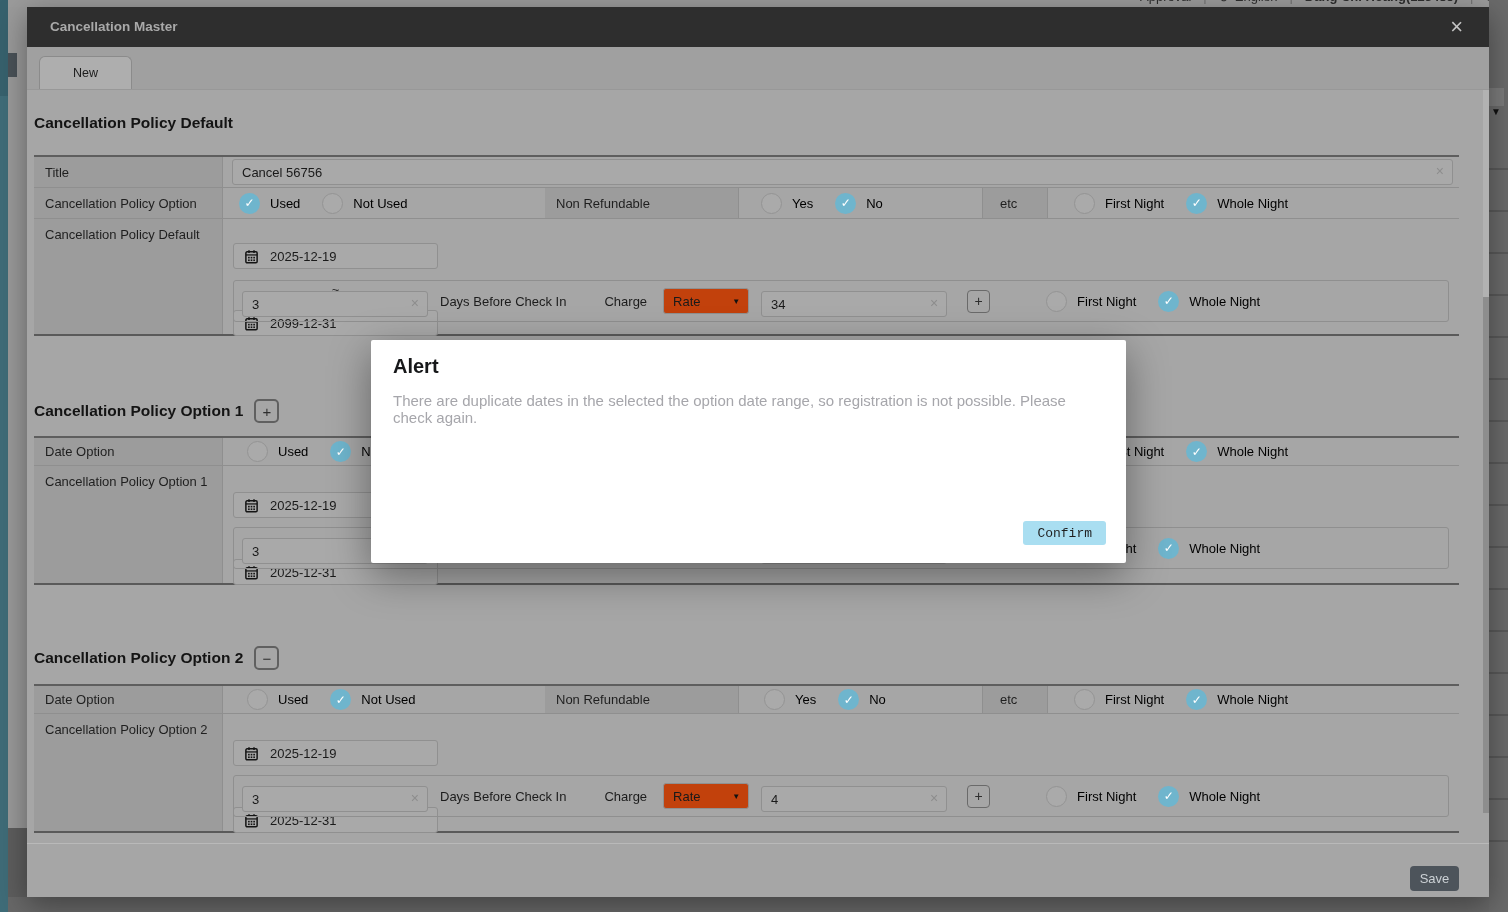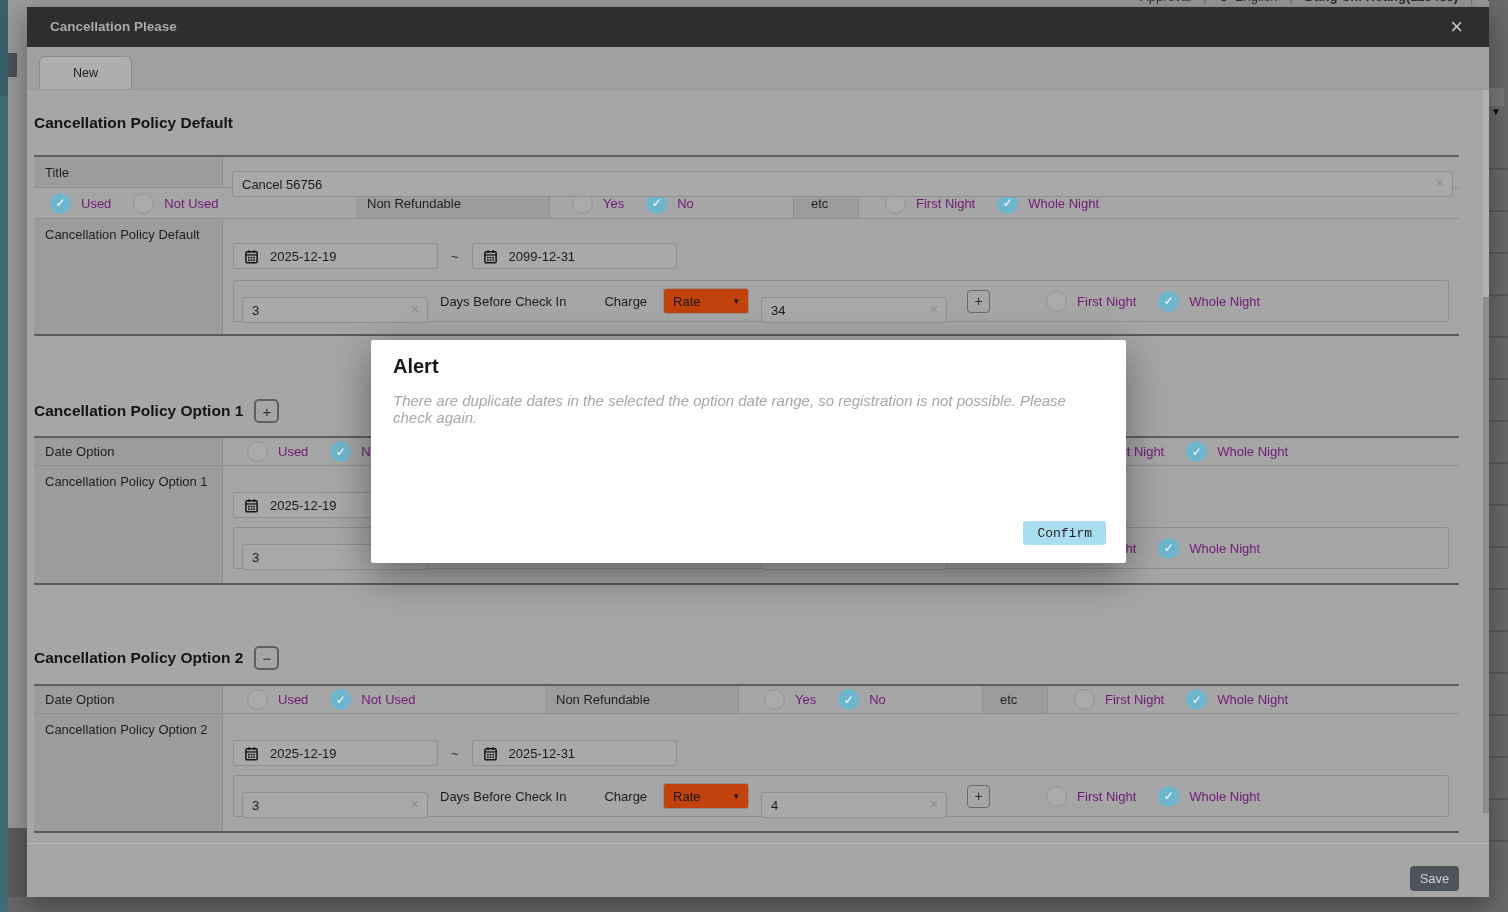--- a/index.html
+++ b/index.html
@@ -61,31 +61,31 @@
   .cell-yesno { width:244px; padding-left:22px; }
   .cell-etc { width:66px; background:#9c9c9c; border-left:1px solid #8f8f8f; margin-left:-1px;
               border-right:1px solid #8f8f8f; padding-left:17px; font-size:13px; color:#1f1f1f; }
   .cell-night { flex:1; padding-left:26px; }
 
   .rgroup { display:flex; align-items:center; }
   .radio { width:21px; height:21px; border-radius:50%; display:inline-flex; align-items:center;
            justify-content:center; font-size:12px; flex:0 0 auto; }
   .radio.sel { background:#6fb5cd; color:#fff; }
   .radio.unsel { border:1.5px solid #949494; background:rgba(255,255,255,.05); color:transparent; }
-  .rlabel { font-size:13px; color:#701a75; margin:0 22px 0 10px; }
+  .rlabel { font-size:13px; color:#000000; margin:0 22px 0 10px; }
   .rlabel:last-child { margin-right:0; }
 
-  .text-input { position:relative; height:20px;margin-top:12px; }
+  .text-input { position:relative; height:20px; }
   .text-input input { width:100%; height:26px; background:#a9a9a9; border:1px solid #909090; border-radius:3px;
                       padding:0 24px 0 9px; font-size:13px; color:#1a1a1a; font-family:inherit; outline:none; }
   .clear-x { position:absolute; right:9px; top:4px; font-size:14px; color:#8d8d8d; cursor:pointer; line-height:17px; }
   .title-input { position:absolute; left:9px; top:2px; width:1221px; }
 
   .tall-content { flex:1; position:relative; }
-  .date-row { position:absolute; left:10px; display:flex; align-items:center; gap:13px; }
+  .date-row { position:absolute; left:10px; display:flex; align-items:center; gap:13px;flex-direction:column; }
   .date-input { width:205px; height:26px; background:#a9a9a9; border:1px solid #909090; border-radius:3px;
                 display:flex; align-items:center; gap:11px; padding-left:10px; font-size:13px; color:#1a1a1a; cursor:pointer; }
   .tilde { font-size:13px; color:#2a2a2a; }
 
   .charge-box { position:absolute; left:10px; width:1216px; height:42px; border:1px solid #8f8f8f; border-radius:3px;
                 display:flex; align-items:center; padding:0 8px; }
   .num-input { width:186px; }
   .inline-label { font-size:13px; color:#1c1c1c;text-align:right; }
   .lbl-days { margin-left:12px; }
   .lbl-charge { margin-left:38px; }
@@ -103,21 +103,21 @@
   .save-btn { position:absolute; right:30px; top:776px; width:49px; height:25px; background:#4d545b;
               border:none; border-radius:4px; color:#ccd1d5; font-size:13px; cursor:pointer; font-family:inherit; }
 
   .scrollbar { position:absolute; left:1456px; top:0; width:6px; height:723px; background:#8d8d8d; }
   .scrollbar .thumb { position:absolute; left:0; top:0; width:6px; height:207px; background:#b2b2b2; }
 
   
   .alert { position:absolute; left:371px; top:340px; width:755px; height:223px; background:#ffffff;
            border-radius:2px; box-shadow:0 12px 42px rgba(0,0,0,.4); z-index:60; }
   .alert-title { position:absolute; left:22px; top:15px; font-size:20px; font-weight:600; color:#17181a;text-align:right; }
-  .alert-msg { position:absolute; left:22px; top:52px; right:22px; font-size:15px; color:#a6a6ab;font-style:italic; }
+  .alert-msg { position:absolute; left:22px; top:52px; right:22px; font-size:15px; color:#a6a6ab; }
   .confirm-btn { position:absolute; right:20px; bottom:18px; height:24px; padding:0 14px; background:#a9def1;
                  border:none; border-radius:3px; font-size:13px; color:#1f1f1f; cursor:pointer; font-family:Liberation Mono, monospace; }
 
   .cal-icon { flex:0 0 auto; }
 </style>
 </head>
 <body>
 
 <div class="screen">
 
@@ -141,21 +141,21 @@
     </div>
   </div>
   <div class="right-col">
     <div class="hd"></div>
     <span class="caret">▼</span>
     <div class="rows"></div>
   </div>
 
   <div class="modal">
     <div class="modal-header">
-      <span class="modal-title">Cancellation Please</span>
+      <span class="modal-title">Cancellation Master</span>
       <span class="modal-close">×</span>
     </div>
     <div class="tab-strip">
       <div class="tab">New</div>
     </div>
 
     <div class="modal-body">
 
       <div class="sec-head" style="top:24px;">
         <span>Cancellation Policy Default</span>
@@ -166,20 +166,21 @@
           <div class="cell-label">Title</div>
           <div class="cell cell-wide">
             <div class="text-input title-input">
               <input readonly="" value="Cancel 56756" style="">
               <span class="clear-x">×</span>
             </div>
           </div>
         </div>
 
         <div class="prow h32">
+          <div class="cell-label">Cancellation Policy Option</div>
           <div class="cell cell-radios">
             <span class="radio sel">✓</span>
             <span class="rlabel">Used</span>
             <span class="radio unsel"></span>
             <span class="rlabel">Not Used</span>
           </div>
           <div class="cell cell-nr">Non Refundable</div>
           <div class="cell cell-yesno">
             <span class="radio unsel"></span>
             <span class="rlabel">Yes</span>

